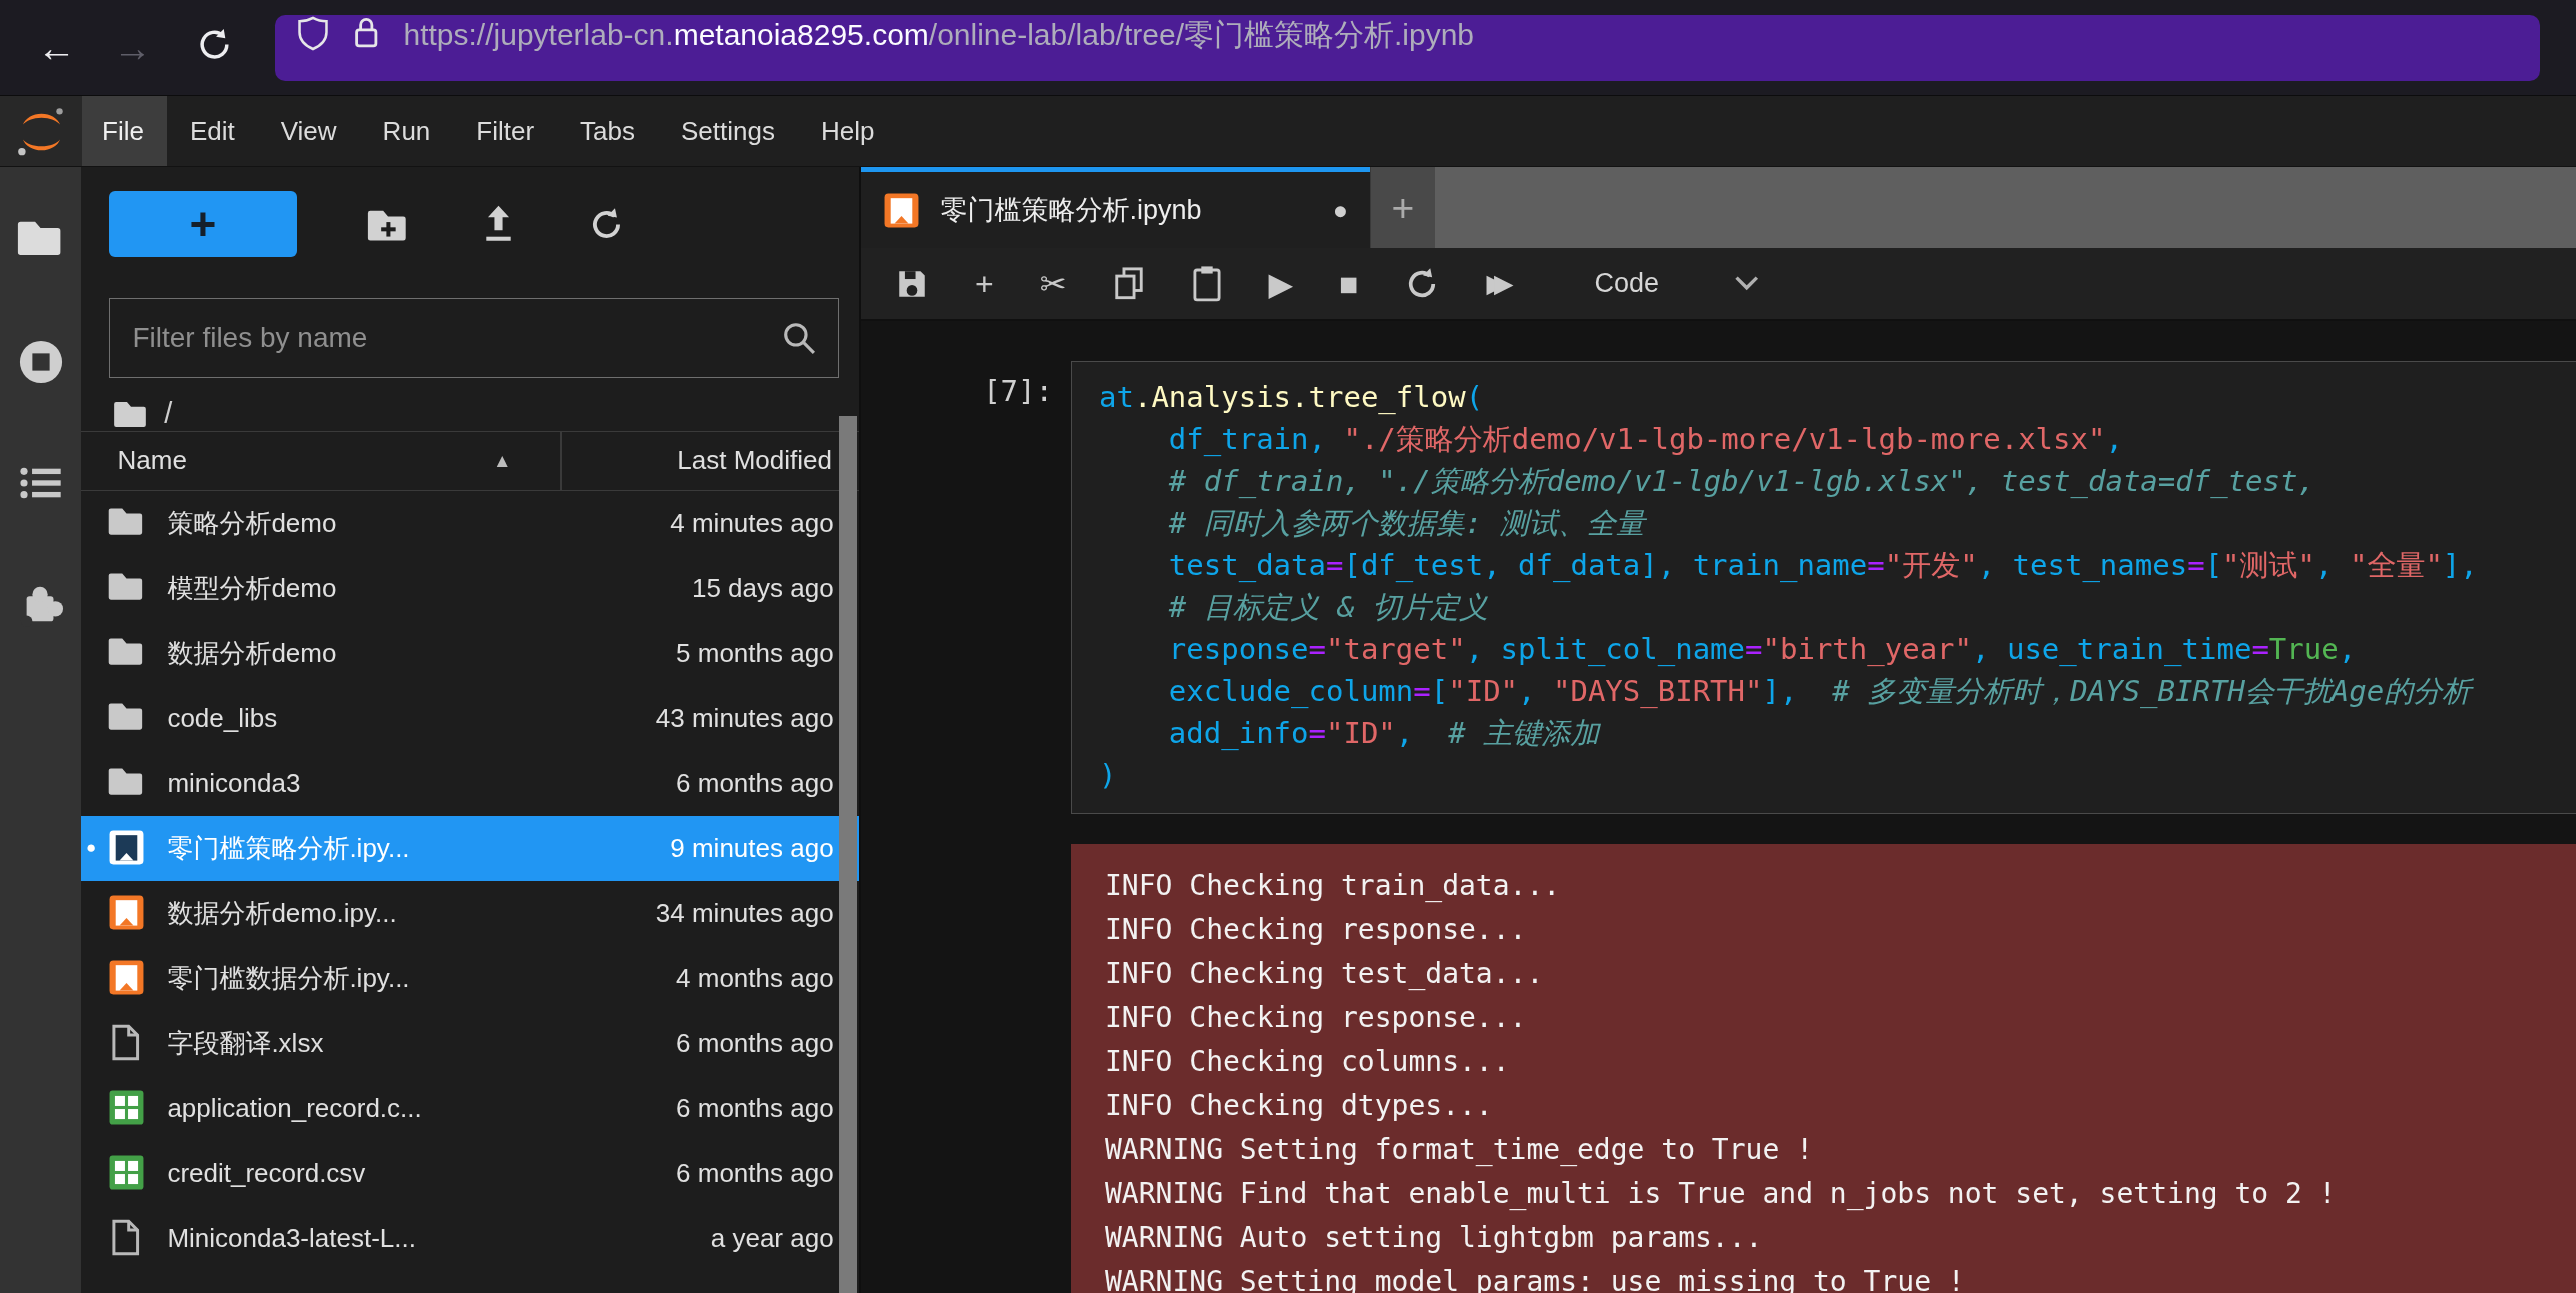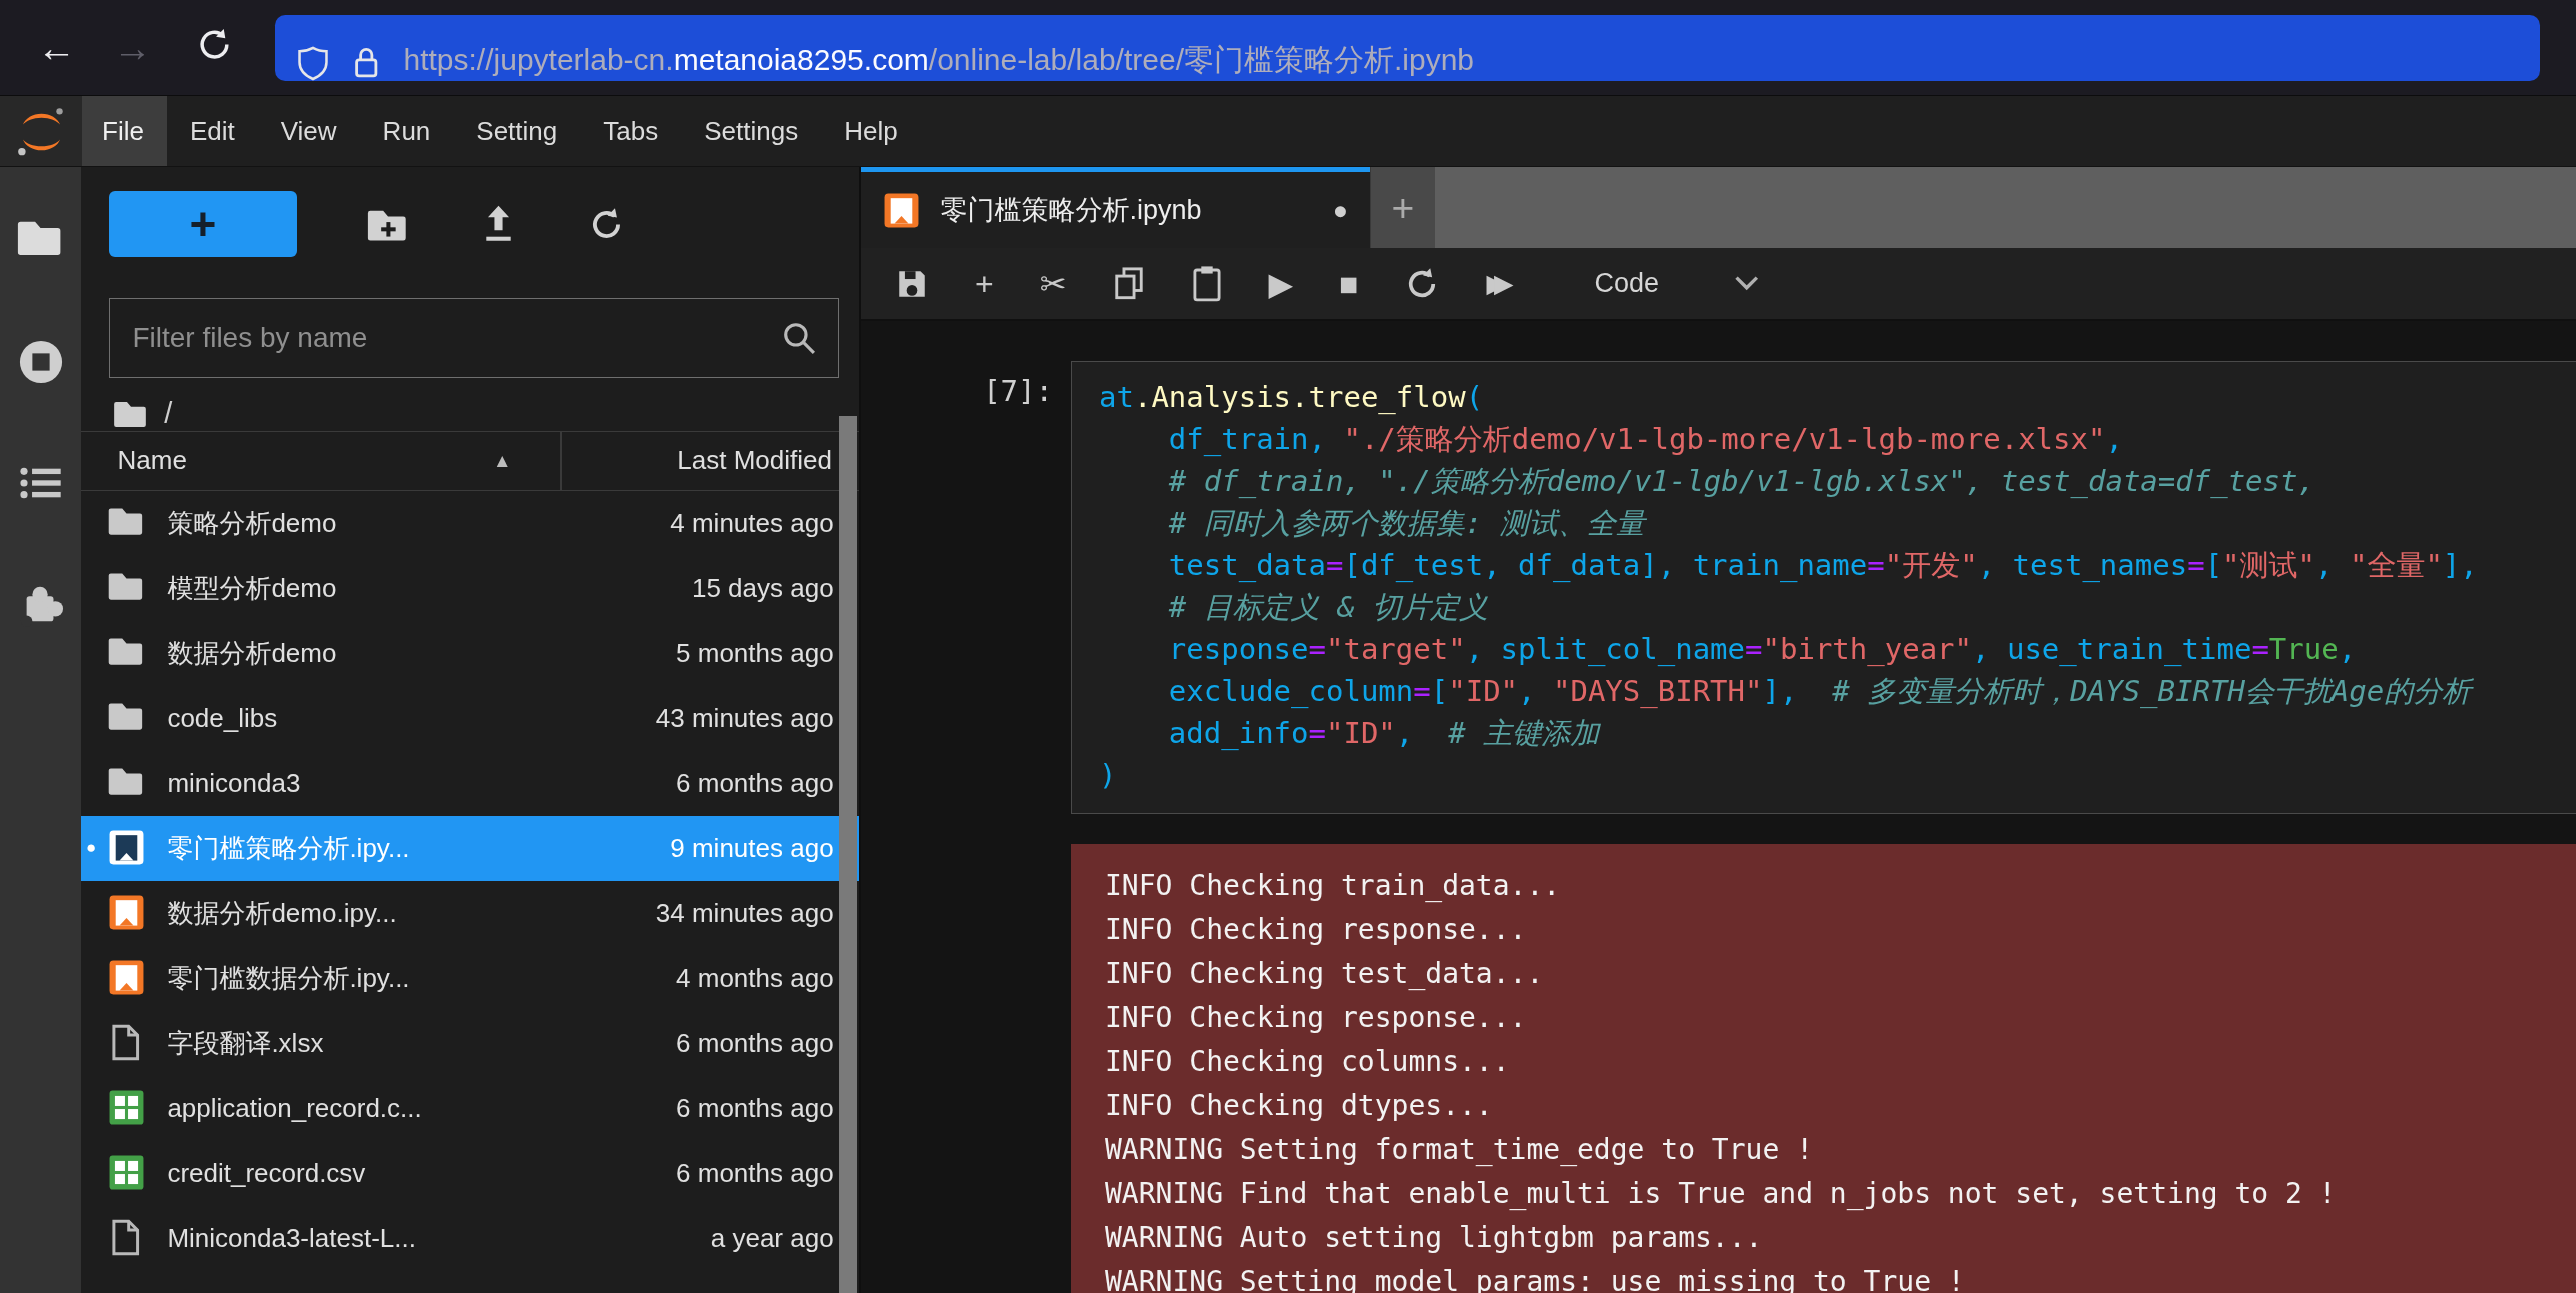--- a/index.html
+++ b/index.html
@@ -6,22 +6,22 @@
   body{
     width:2576px;height:1294px;position:relative;overflow:hidden;
     background:#141414;font-family:"Liberation Sans",sans-serif;
     -webkit-font-smoothing:antialiased;
   }
   
   #chrome{position:absolute;top:0;left:0;width:2576px;height:96px;background:#1c1b22;
     display:flex;align-items:center;border-bottom:1.7px solid #0c0c0d;box-sizing:border-box;}
   .nav-glyph{font-size:39px;color:#ededf0;margin-left:37px;line-height:1;}
   .nav-glyph.disabled{color:#5f5e69;}
-  .urlbar{flex:1;height:66px;margin:0 36px 0 42px;background:#1d4ed8;border-radius:10.2px;
-    display:flex;align-items:flex-end;padding:0 22px;box-sizing:border-box;gap:22px;min-width:0;}
+  .urlbar{flex:1;height:66px;margin:0 36px 0 42px;background:#4c1d95;border-radius:10.2px;
+    display:flex;align-items:flex-start;padding:0 22px;box-sizing:border-box;gap:22px;min-width:0;}
   .url-text{font-size:30px;color:#aeadbb;white-space:nowrap;overflow:hidden;}
   .url-text .domain{color:#fbfbfe;}
   
   #menubar{position:absolute;top:96px;left:0;width:2576px;height:70px;background:#1f1f1f;
     border-bottom:1.7px solid #121212;display:flex;align-items:stretch;box-sizing:content-box;}
   .logo-box{width:82px;display:flex;align-items:center;justify-content:center;background:#282828;}
   .menu-item{font-size:26px;color:#dcdcdc;padding:0 23px;display:flex;align-items:center;}
   .menu-item.active{background:#3d3d3d;color:#f0f0f0;padding-left:20px;}
   
   #workspace{position:absolute;top:167px;left:0;width:2576px;bottom:0;display:flex;}
@@ -121,21 +121,21 @@
       <path d="M50 24c16 0 29 5.5 35 13-4.5-12-18.5-20.5-35-20.5S19.5 25 15 37c6-7.5 19-13 35-13z" fill="#f37726"></path>
       <circle cx="84" cy="12" r="6" fill="#9e9e9e"></circle>
       <circle cx="13" cy="88" r="7" fill="#c4c4c4"></circle>
     </svg>
   </div>
   <div id="menu-items" style="display:flex;">
       <div class="menu-item active">File</div>
       <div class="menu-item">Edit</div>
       <div class="menu-item">View</div>
       <div class="menu-item">Run</div>
-      <div class="menu-item">Setting</div>
+      <div class="menu-item">Filter</div>
       <div class="menu-item">Tabs</div>
       <div class="menu-item">Settings</div>
       <div class="menu-item">Help</div>
     </div>
 </div>
 
 <div id="workspace">
 
   <div id="activity">
     <span>

